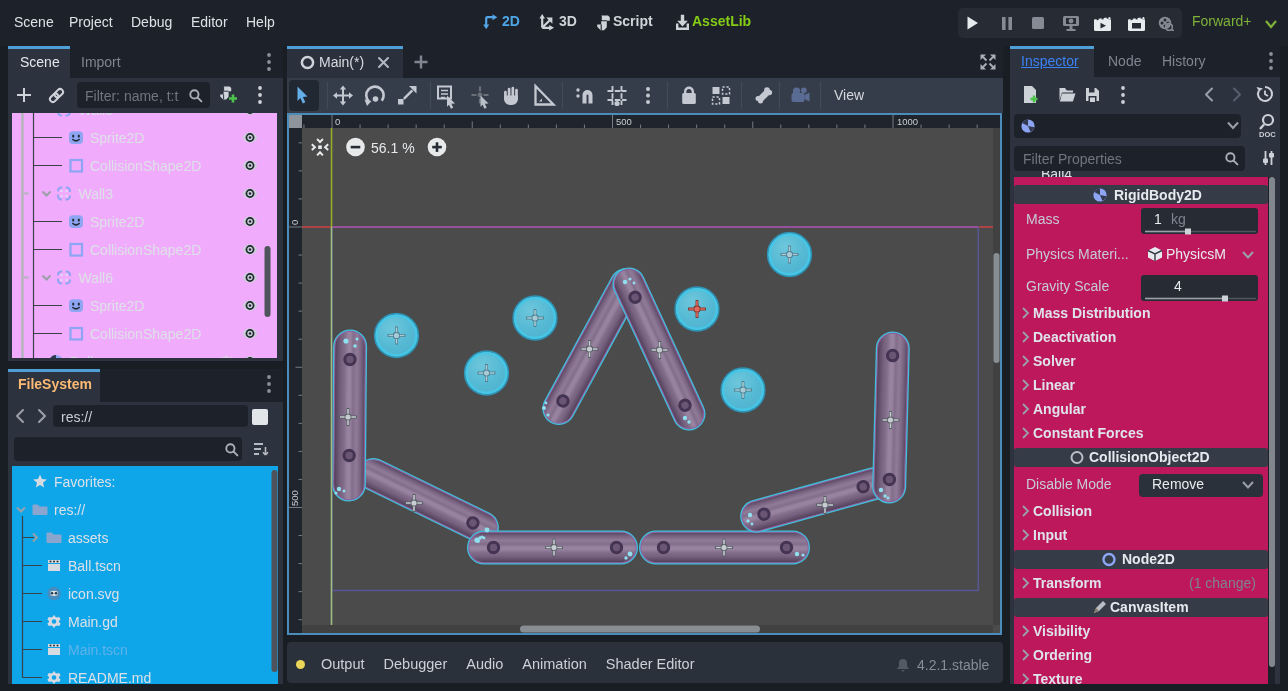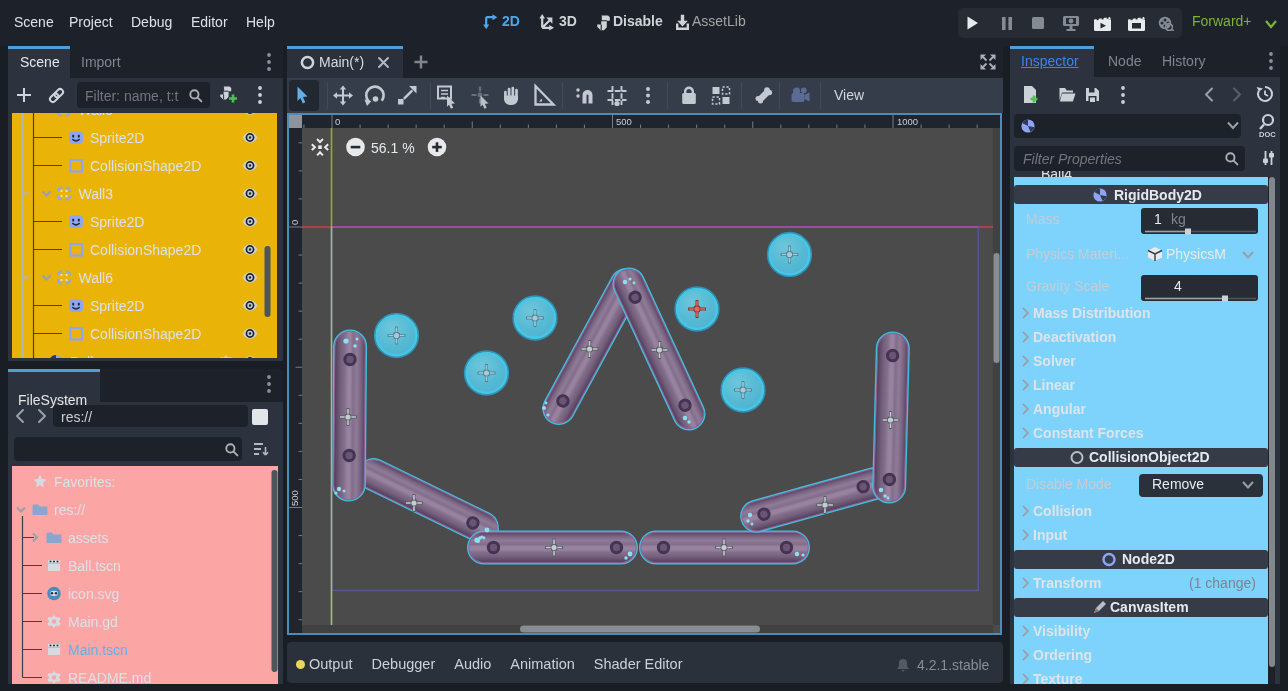--- a/index.html
+++ b/index.html
@@ -106,26 +106,26 @@
       <path d="M0.4 4.5 L3.2 0 L6 4.5 Z"></path>
       <path d="M7.2 3.6 L13.4 3.6 L13.4 9.8 Z"></path>
       <path d="M10.2 11 L15 13.8 L10.2 16.6 Z"></path>
     </g>
   </svg>
 <div class="abs txt" style="left:559px;top:13px;font-size:14px;font-weight:bold;color:#cfd3d8;">3D</div>
 <svg class="abs" style="left:596px;top:14px" width="15" height="18">
     <path d="M5.2 1.5 H12 L13.8 3.2 V6.8 H10.8 V13.2 L8 16.2 H4.6 L1.2 12.8 V10.6 H5.2 Z" fill="#cfd3d8"></path>
     <path d="M5.2 1.5 V6.8 H10.8 M5.2 10.6 V16.2" fill="none" stroke="#1d222a" stroke-width="1.1"></path>
   </svg>
-<div class="abs txt" style="left:613px;top:13px;font-size:14px;font-weight:bold;color:#cfd3d8;">Disable</div>
+<div class="abs txt" style="left:613px;top:13px;font-size:14px;font-weight:bold;color:#cfd3d8;">Script</div>
 <svg class="abs" style="left:675px;top:14px" width="15" height="17">
     <path d="M5.8 0.8 h3.4 v6 h3.6 L7.5 12.6 L2.2 6.8 H5.8 Z" fill="#cfd3d8"></path>
     <path d="M1 9.5 v6.5 h13 v-6.5 h-2.4 v4.1 h-8.2 v-4.1 z" fill="#cfd3d8"></path>
   </svg>
-<div class="abs txt" style="left:692px;top:13px;font-size:14px;font-weight:normal;color:#a3a3a3;">AssetLib</div>
+<div class="abs txt" style="left:692px;top:13px;font-size:14px;font-weight:bold;color:#84cc16;">AssetLib</div>
 
 <div class="abs" style="left:958px;top:8px;width:224px;height:30px;background:#262b34;border-radius:5px;"></div>
 <svg class="abs" style="left:966px;top:16px" width="13" height="14">
     <path d="M1.5 0.5 L12 7 L1.5 13.5 Z" fill="#e8ebee"></path>
   </svg>
 <svg class="abs" style="left:1001px;top:17px" width="12" height="13">
     <rect x="1" y="0" width="3.6" height="13" fill="#858b94"></rect>
     <rect x="7.4" y="0" width="3.6" height="13" fill="#858b94"></rect>
   </svg>
 <svg class="abs" style="left:1032px;top:17px" width="12" height="12">
@@ -200,21 +200,21 @@
   </svg>
 <svg class="abs" style="left:219px;top:85px" width="19" height="19">
     <path d="M4.6 1.5 H10.6 L12.2 3 V6.2 H9.6 V11.8 L7.2 14.4 H4.2 L1.2 11.4 V9.4 H4.6 Z" fill="#cfd4db"></path>
     <path d="M4.6 1.5 V6.2 H9.6 M4.6 9.4 V14.4" fill="none" stroke="#2d333e" stroke-width="1"></path>
     <path d="M14 9.5 v8 M10 13.5 h8" stroke="#4cc44c" stroke-width="2.6"></path>
   </svg>
 <svg class="abs" style="left:258px;top:86px" width="4" height="18">
     <use href="#i-vdots" fill="#cfd4db"></use>
   </svg>
 
-<div class="abs" style="left:12px;top:113px;width:265px;height:245px;background:#eab308;overflow:hidden;">
+<div class="abs" style="left:12px;top:113px;width:265px;height:245px;background:#f0abfc;overflow:hidden;">
   <svg width="265" height="245" style="position:absolute;left:0;top:0">
     <rect x="9.3" y="0" width="2.4" height="245" fill="#b2b6bc"></rect>
     <rect x="11.7" y="79.5" width="5" height="2" fill="#b2b6bc"></rect>
     <rect x="11.7" y="163.5" width="5" height="2" fill="#b2b6bc"></rect>
     <g stroke="#3a4149" stroke-width="1.2" fill="none">
       <path d="M21.5 0 V245"></path>
       <path d="M21.5 24.5 H50 M21.5 52.5 H50 M21.5 108.5 H50 M21.5 136.5 H50 M21.5 192.5 H50 M21.5 220.5 H50"></path>
     </g>
     <g font-size="14" fill="#dde1e7">
       <use href="#i-staticbody" x="44" y="-11.5"></use>
@@ -256,21 +256,21 @@
         <use href="#i-gear" x="206" y="240.5" opacity="0.8"></use>
     </g>
     <rect x="252.5" y="133" width="6" height="71" rx="3" fill="#4f545c"></rect>
   </svg>
 </div>
 
 <div class="abs" style="left:8px;top:369px;width:275px;height:315px;background:#2d333e;"></div>
 <div class="abs" style="left:8px;top:369px;width:275px;height:33px;background:#1d222a;"></div>
 <div class="abs" style="left:8px;top:369px;width:92px;height:33px;background:#2d333e;"></div>
 <div class="abs" style="left:8px;top:369px;width:92px;height:2.5px;background:#4f9ed6;"></div>
-<div class="abs txt" style="left:18px;top:392px;font-size:14px;color:#e5e5e5;">FileSystem</div>
+<div class="abs txt" style="left:18px;top:376px;font-size:14px;color:#fdba74;font-weight:bold;">FileSystem</div>
 <svg class="abs" style="left:267px;top:375px" width="4" height="18">
     <use href="#i-vdots" fill="#8a919c"></use>
   </svg>
 
 <svg class="abs" style="left:14px;top:408px" width="34" height="16">
     <g fill="none" stroke="#9aa0aa" stroke-width="2" stroke-linecap="round" stroke-linejoin="round">
       <path d="M9 2 L3 8 L9 14"></path>
       <path d="M25 2 L31 8 L25 14"></path>
     </g>
   </svg>
@@ -282,21 +282,21 @@
 <svg class="abs" style="left:224px;top:442px" width="15" height="15">
     <use href="#i-mag"></use>
   </svg>
 <svg class="abs" style="left:252px;top:441px" width="17" height="16">
     <g stroke="#b4bac2" stroke-width="1.8" fill="none">
       <path d="M2 3 h9 M2 8 h7 M2 13 h5"></path>
       <path d="M13.5 6 v8 M13.5 14 l-2.5-2.8 M13.5 14 l2.5-2.8" stroke-width="1.6"></path>
     </g>
   </svg>
 
-<div class="abs" style="left:12px;top:466px;width:266px;height:218px;background:#fca5a5;overflow:hidden;">
+<div class="abs" style="left:12px;top:466px;width:266px;height:218px;background:#0ea5e9;overflow:hidden;">
   <svg width="266" height="218" style="position:absolute;left:0;top:0">
     <g stroke="#3a4149" stroke-width="1.2" fill="none">
       <path d="M10.5 50 V211.5"></path>
       <path d="M10.5 71.5 H22 M10.5 99.5 H30 M10.5 127.5 H30 M10.5 155.5 H30 M10.5 183.5 H30 M10.5 211.5 H30"></path>
     </g>
     <g font-size="14" fill="#dde1e7">
       <use href="#i-star" x="20" y="7.5"></use>
         <text x="42" y="20.5">Favorites:</text>
       <use href="#i-folder" x="20" y="35.5"></use>
         <text x="42" y="48.5">res://</text>
@@ -707,21 +707,21 @@
   <circle cx="44.5" cy="11" r="9.3" fill="#e7e9eb"></circle>
     <rect x="39.7" y="9.8" width="9.6" height="2.6" fill="#262b33"></rect>
   <circle cx="126" cy="11" r="9.3" fill="#e7e9eb"></circle>
     <rect x="121.2" y="9.8" width="9.6" height="2.6" fill="#262b33"></rect>
     <rect x="124.7" y="6.3" width="2.6" height="9.6" fill="#262b33"></rect>
 </svg>
 <div class="abs txt" style="left:371px;top:140px;font-size:14px;color:#e6e9ec;">56.1 %</div>
 
 <div class="abs" style="left:287px;top:642px;width:716px;height:41px;background:#2b313b;border-radius:4px;"></div>
 <div class="abs" style="left:295.5px;top:659.8px;width:9px;height:9px;border-radius:50%;background:#ead658;"></div>
-<div class="abs txt" style="left:309px;top:656px;font-size:14.5px;color:#ccd1d8;">Output<span style="margin-left:19px">Debugger</span><span style="margin-left:19px">Audio</span><span style="margin-left:19px">Animation</span><span style="margin-left:19px">Shader Editor</span></div>
+<div class="abs txt" style="left:321px;top:656px;font-size:14.5px;color:#ccd1d8;">Output<span style="margin-left:19px">Debugger</span><span style="margin-left:19px">Audio</span><span style="margin-left:19px">Animation</span><span style="margin-left:19px">Shader Editor</span></div>
 <svg class="abs" style="left:896px;top:658px" width="14" height="14">
     <path d="M7 1 a4 4 0 0 1 4 4 v3 l2 3 H1 l2 -3 v-3 a4 4 0 0 1 4 -4 z M5.5 12 a1.5 1.5 0 0 0 3 0 z" fill="#545a64"></path>
   </svg>
 <div class="abs txt" style="left:917px;top:657px;font-size:14px;color:#868d98;">4.2.1.stable</div>
 
 <div class="abs" style="left:1010px;top:46px;width:270px;height:638px;background:#2d333e;"></div>
 <div class="abs" style="left:1010px;top:46px;width:270px;height:31px;background:#1d222a;"></div>
 <div class="abs" style="left:1010px;top:46px;width:84px;height:31px;background:#2d333e;"></div>
 <div class="abs" style="left:1010px;top:46px;width:84px;height:2.5px;background:#4f9ed6;"></div>
 <div class="abs txt" style="left:1021px;top:53px;font-size:14px;color:#3b82f6;text-decoration:underline;">Inspector</div>
@@ -768,34 +768,34 @@
 <svg class="abs" style="left:1227px;top:121px" width="12" height="9">
     <path d="M1 1.5 L6 7 L11 1.5" fill="none" stroke="#9aa0aa" stroke-width="2"></path>
   </svg>
 <svg class="abs" style="left:1257px;top:113px" width="20" height="26">
     <circle cx="11" cy="7" r="5" fill="none" stroke="#ccd1d8" stroke-width="2.2"></circle>
     <line x1="7" y1="11.5" x2="3" y2="16" stroke="#ccd1d8" stroke-width="2.4"></line>
     <text x="2" y="24" font-size="7.5" font-weight="bold" fill="#ccd1d8">DOC</text>
   </svg>
 
 <div class="abs" style="left:1014px;top:146px;width:231px;height:25px;background:#1d222a;border-radius:4px;"></div>
-<div class="abs txt" style="left:1023px;top:151px;font-size:14px;color:#6f7680;font-style:italic;">Filter Properties</div>
+<div class="abs txt" style="left:1023px;top:151px;font-size:14px;color:#6f7680;">Filter Properties</div>
 <svg class="abs" style="left:1224px;top:151px" width="15" height="15">
     <use href="#i-mag"></use>
   </svg>
 <svg class="abs" style="left:1262px;top:150px" width="13" height="16">
     <g stroke="#ccd1d8" stroke-width="1.8">
       <line x1="3.5" y1="1" x2="3.5" y2="15"></line>
       <line x1="9.5" y1="1" x2="9.5" y2="15"></line>
     </g>
     <rect x="1" y="8.5" width="5" height="4.5" rx="1" fill="#ccd1d8"></rect>
     <rect x="7" y="3" width="5" height="4.5" rx="1" fill="#ccd1d8"></rect>
   </svg>
 
-<div class="abs" style="left:1014px;top:177px;width:254px;height:507px;background:#7dd3fc;overflow:hidden;" id="props">
+<div class="abs" style="left:1014px;top:177px;width:254px;height:507px;background:#be185d;overflow:hidden;" id="props">
   <svg width="254" height="507" style="position:absolute;left:0;top:0" font-family="Liberation Sans, sans-serif">
 
     <rect x="0" y="8" width="254" height="19" rx="3" fill="#353c47"></rect>
     <use href="#i-rigidbody" x="78" y="10"></use>
       <text x="100" y="23" font-size="14" font-weight="bold" fill="#e6e9ee">RigidBody2D</text>
     <rect x="127" y="31" width="117" height="26" rx="3" fill="#262b34"></rect>
     <rect x="127" y="98" width="117" height="26" rx="3" fill="#262b34"></rect>
 
     <text x="12" y="47" font-size="14" fill="#c6ccd4">Mass</text>
     <text x="140" y="47" font-size="14" fill="#e8ebee">1</text>

